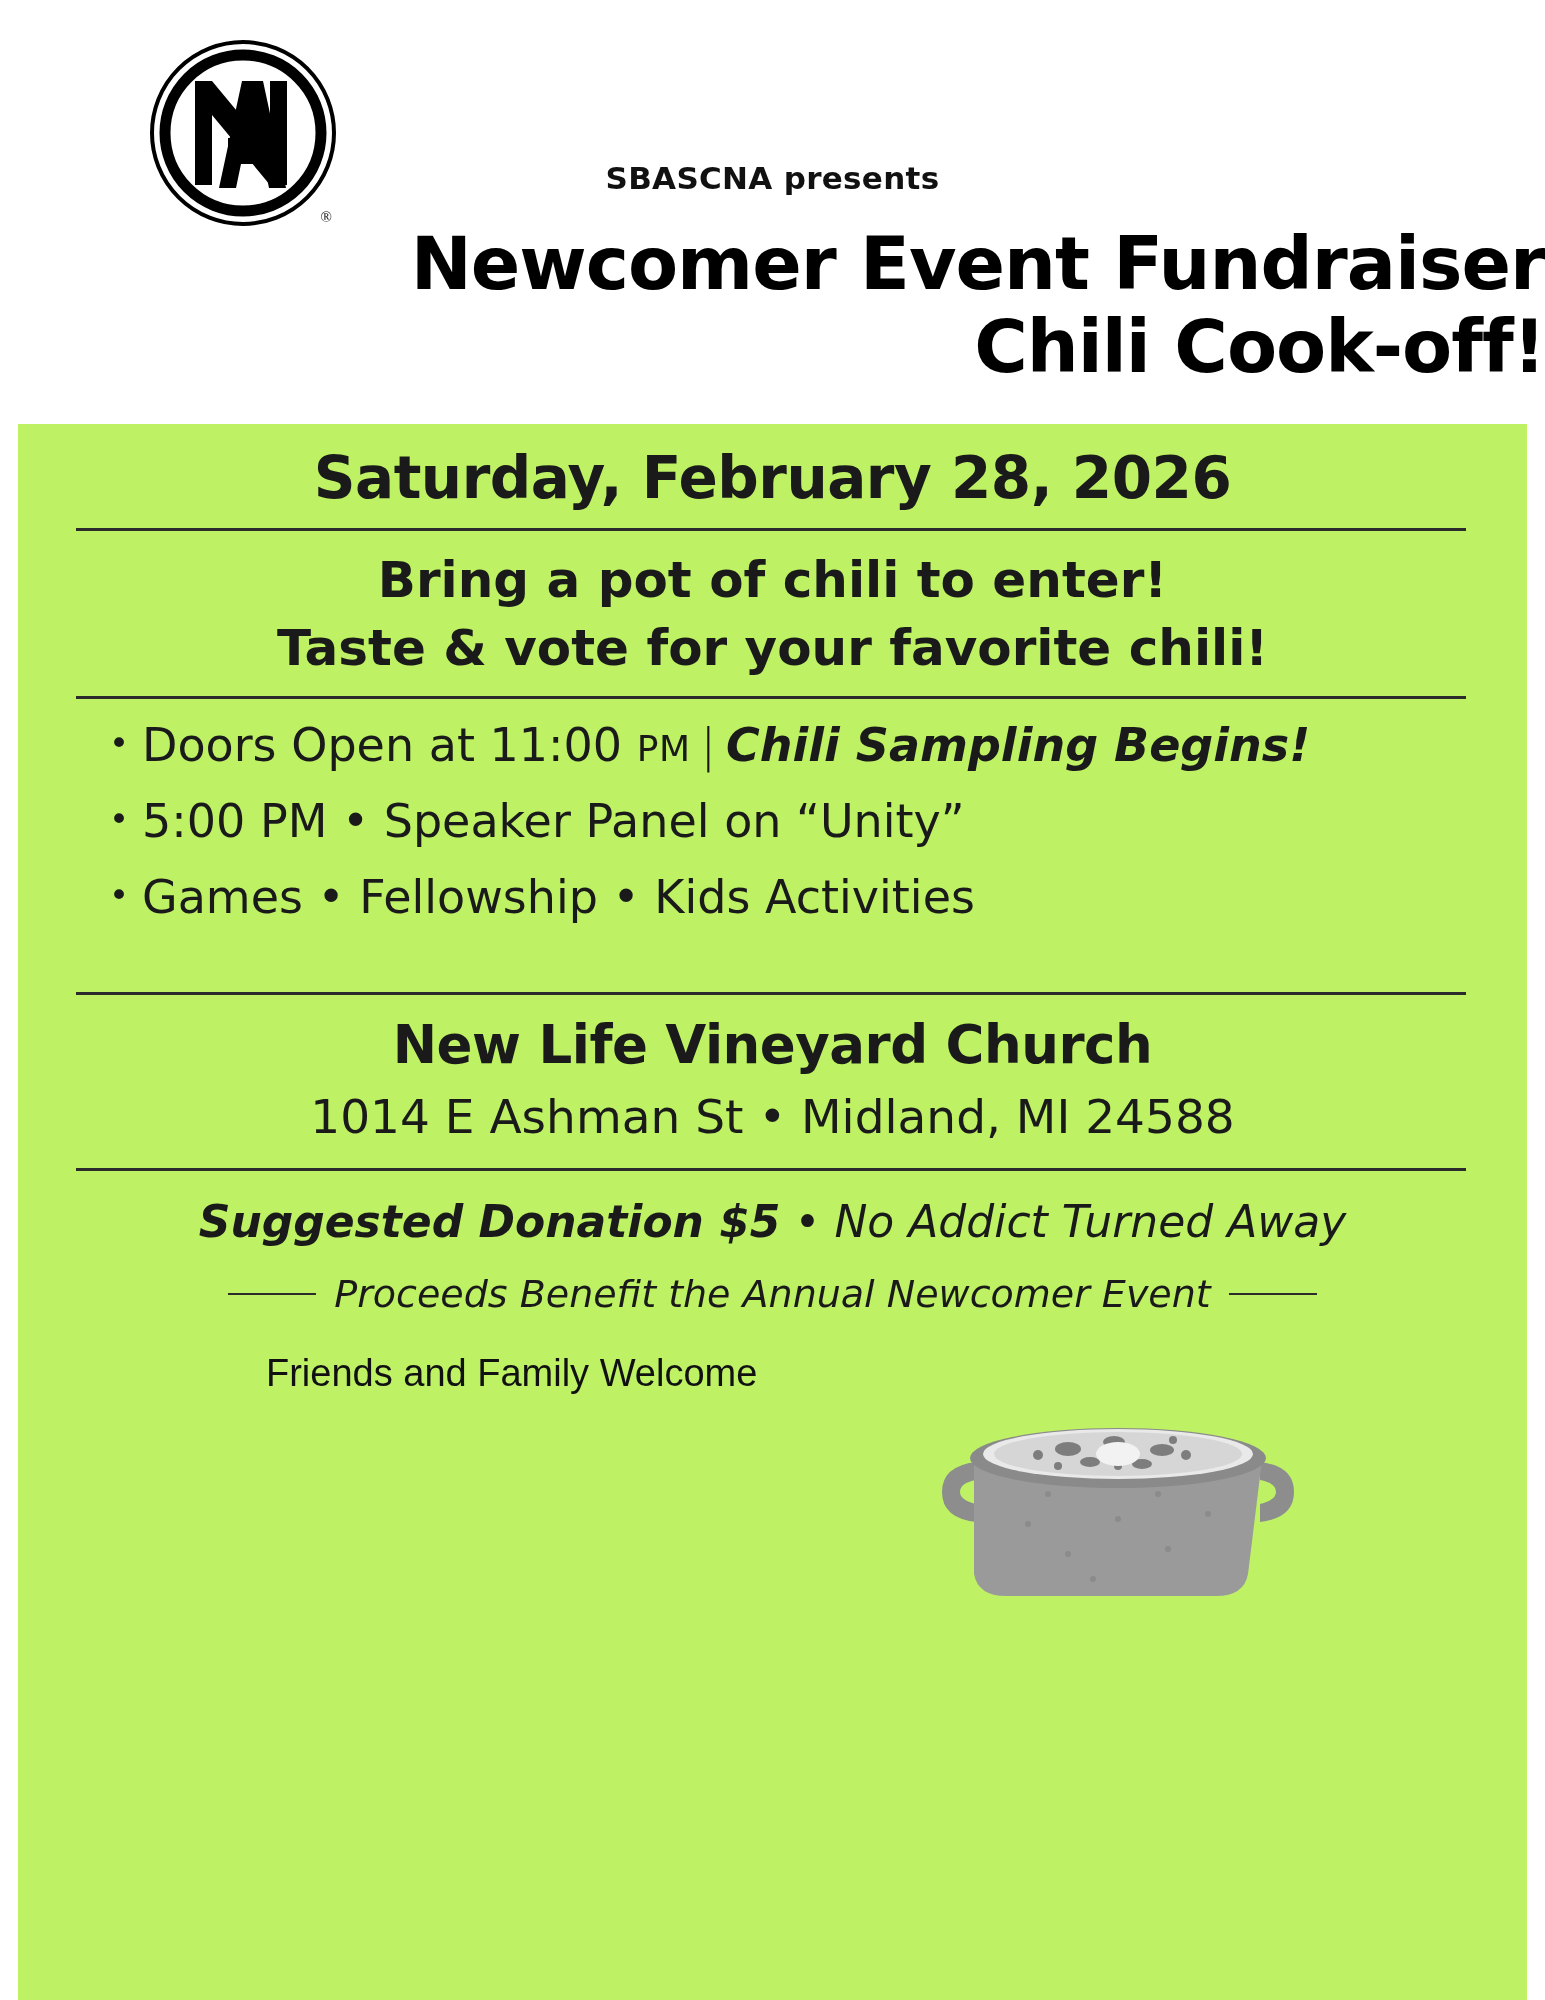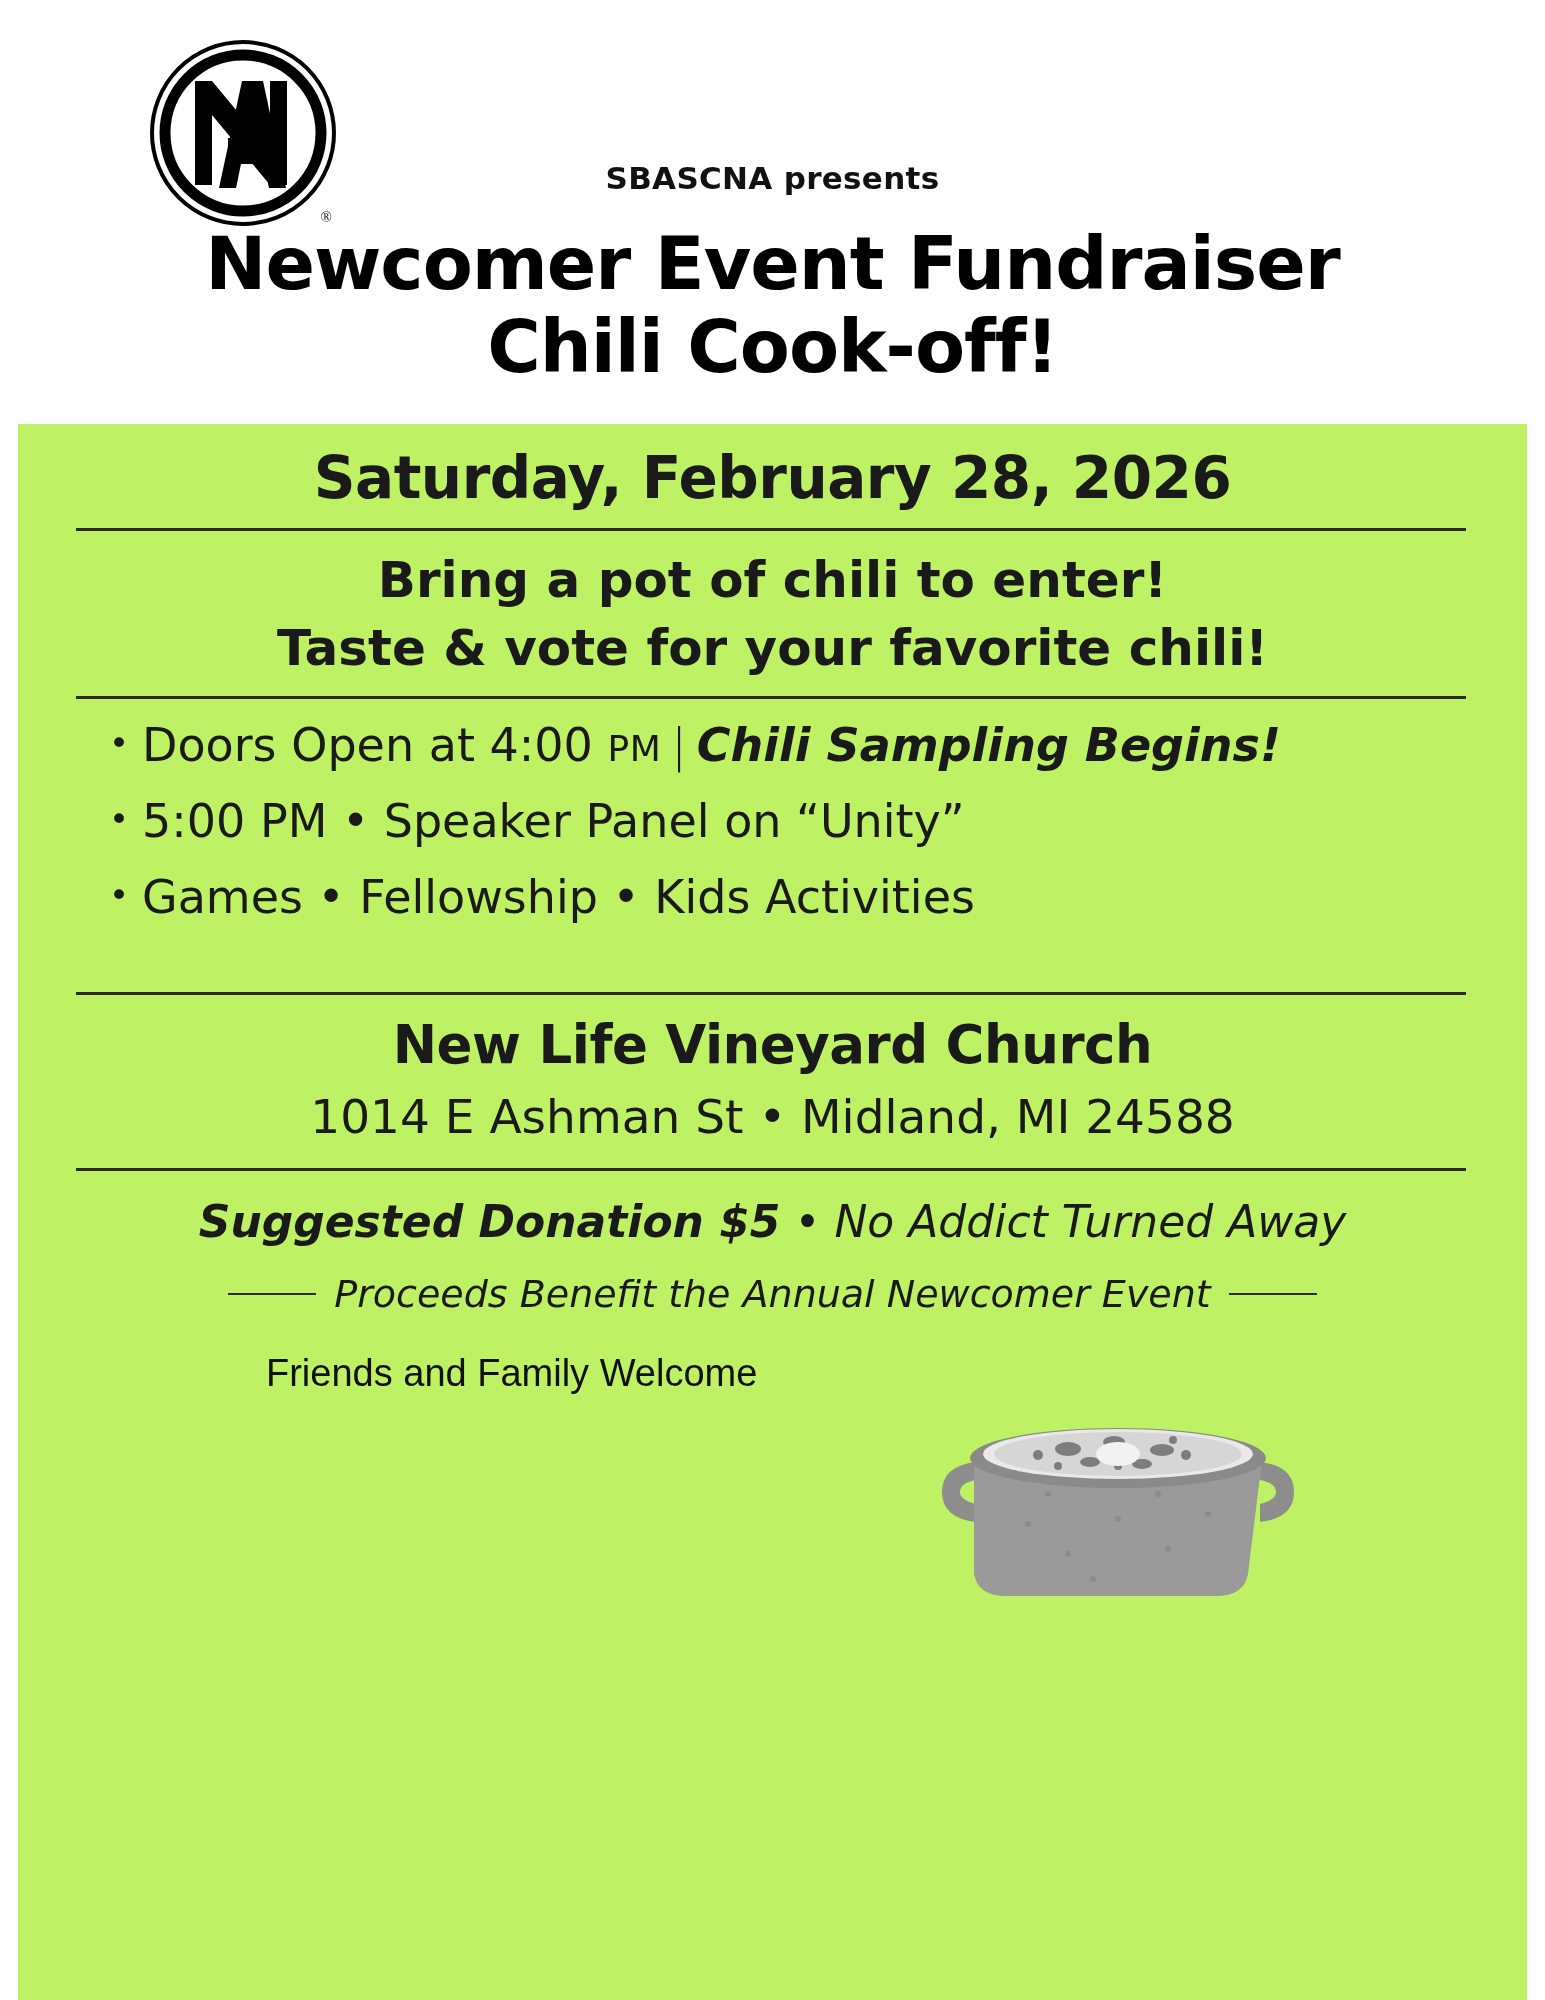--- a/index.html
+++ b/index.html
@@ -62,20 +62,21 @@
     top: 222px;
     text-align: center;
   }
   .title-line {
     font-family: "DejaVu Sans", sans-serif;
     font-weight: bold;
     font-size: 73px;
     line-height: 1.14;
     letter-spacing: -1px;
     color: #000;
+    text-align: right;
   }
 
   
   .panel {
     position: absolute;
     left: 18px;
     top: 424px;
     width: 1509px;
     height: 1576px;
     background: #bef264;
@@ -261,21 +262,21 @@
       <div class="call-line">Bring a pot of chili to enter!</div>
       <div class="call-line">Taste &amp; vote for your favorite chili!</div>
     </div>
 
     <div class="rule r2"></div>
 
     <div class="bullets">
       <div class="bullet-row">
         <span class="bullet-dot">•</span>
         <span class="bullet-text">
-          <span>Doors Open at 4:00 </span><span class="smallcaps">PM</span><span class="pipe">|</span><span class="italic-bold">Chili Sampling Begins!</span>
+          <span>Doors Open at 11:00 </span><span class="smallcaps">PM</span><span class="pipe">|</span><span class="italic-bold">Chili Sampling Begins!</span>
         </span>
       </div>
       <div class="bullet-row">
         <span class="bullet-dot">•</span>
         <span class="bullet-text">5:00 PM • Speaker Panel on “Unity”</span>
       </div>
       <div class="bullet-row">
         <span class="bullet-dot">•</span>
         <span class="bullet-text">Games • Fellowship • Kids Activities</span>
       </div>

